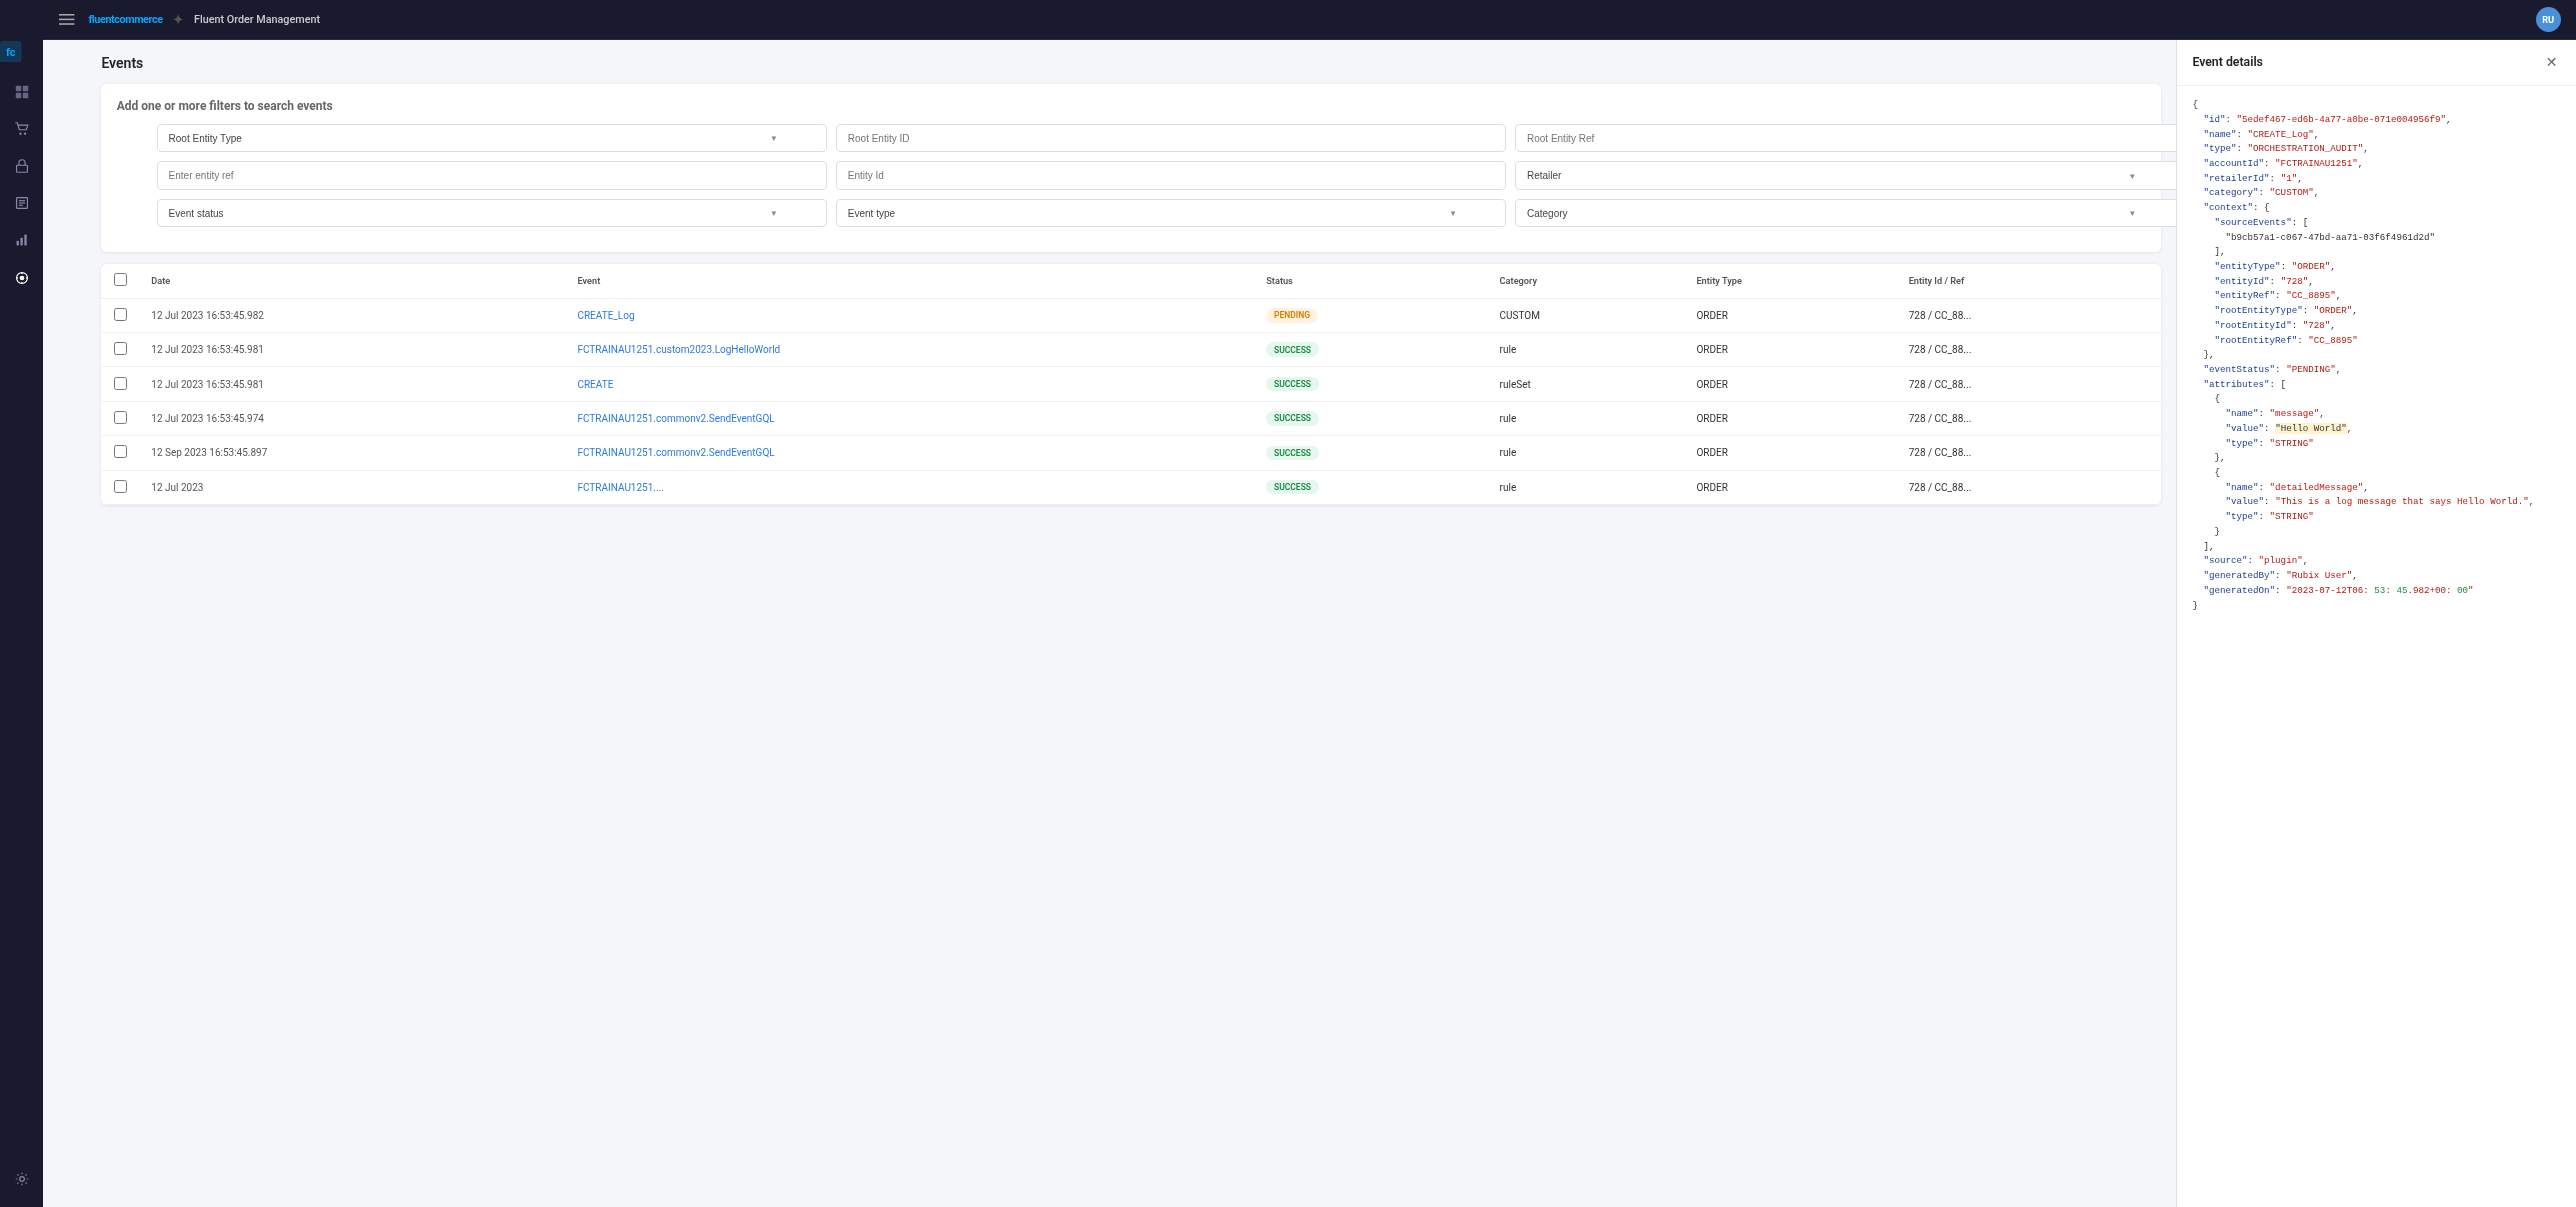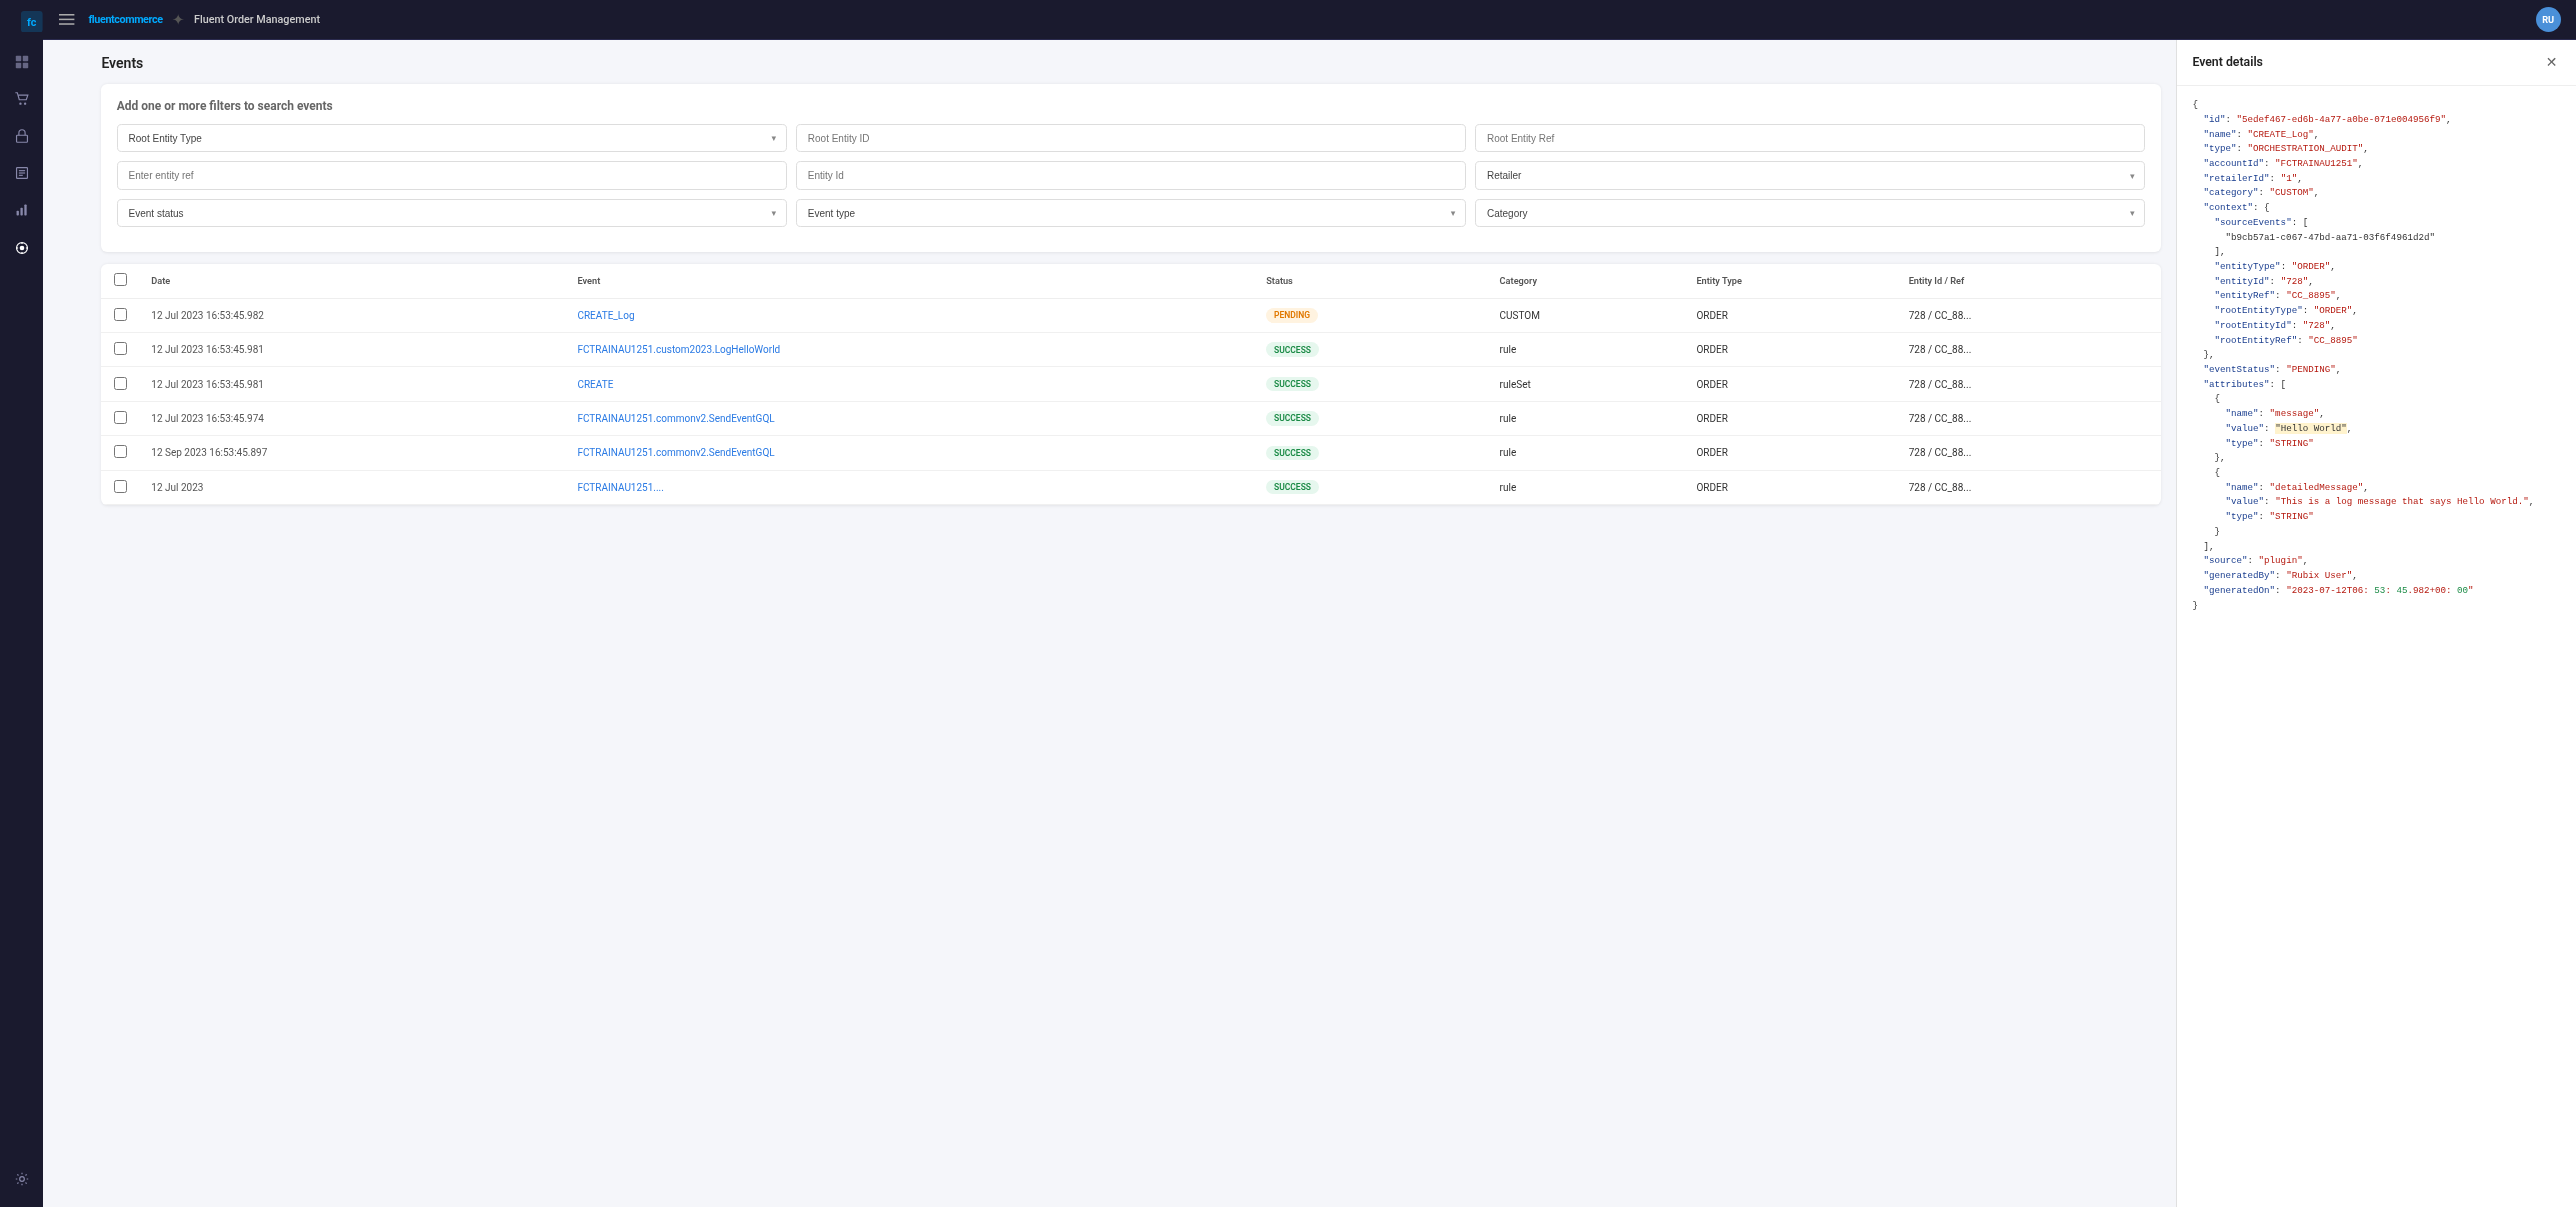--- a/index.html
+++ b/index.html
@@ -14,24 +14,25 @@
       align-items: center;
       padding: 0;
       flex-shrink: 0;
       z-index: 10;
     }
     .sidebar-logo {
       width: 43px;
       height: 43px;
       display: flex;
       align-items: center;
-      justify-content: flex-end;
+      justify-content: flex-start;
       color: white;
       font-size: 7.7px;
       font-weight: bold;
+      margin-top: 30px;
     }
     .sidebar-icon {
       width: 31px;
       height: 31px;
       display: flex;
       align-items: center;
       justify-content: center;
       color: #8888aa;
       margin: 3.1px 0;
       border-radius: 4.6px;
@@ -133,20 +134,21 @@
     .filter-select select, .filter-input input {
       width: 100%;
       padding: 7.7px 10.8px;
       border: 0.8px solid #ddd;
       border-radius: 4.6px;
       font-size: 10px;
       color: #444;
       background: white;
       appearance: none;
       outline: none;
+      margin-left: 40px;
     }
     .filter-select::after {
       content: '▼';
       position: absolute;
       right: 9.2px;
       top: 50%;
       transform: translateY(-50%);
       font-size: 7.7px;
       color: #888;
       pointer-events: none;

